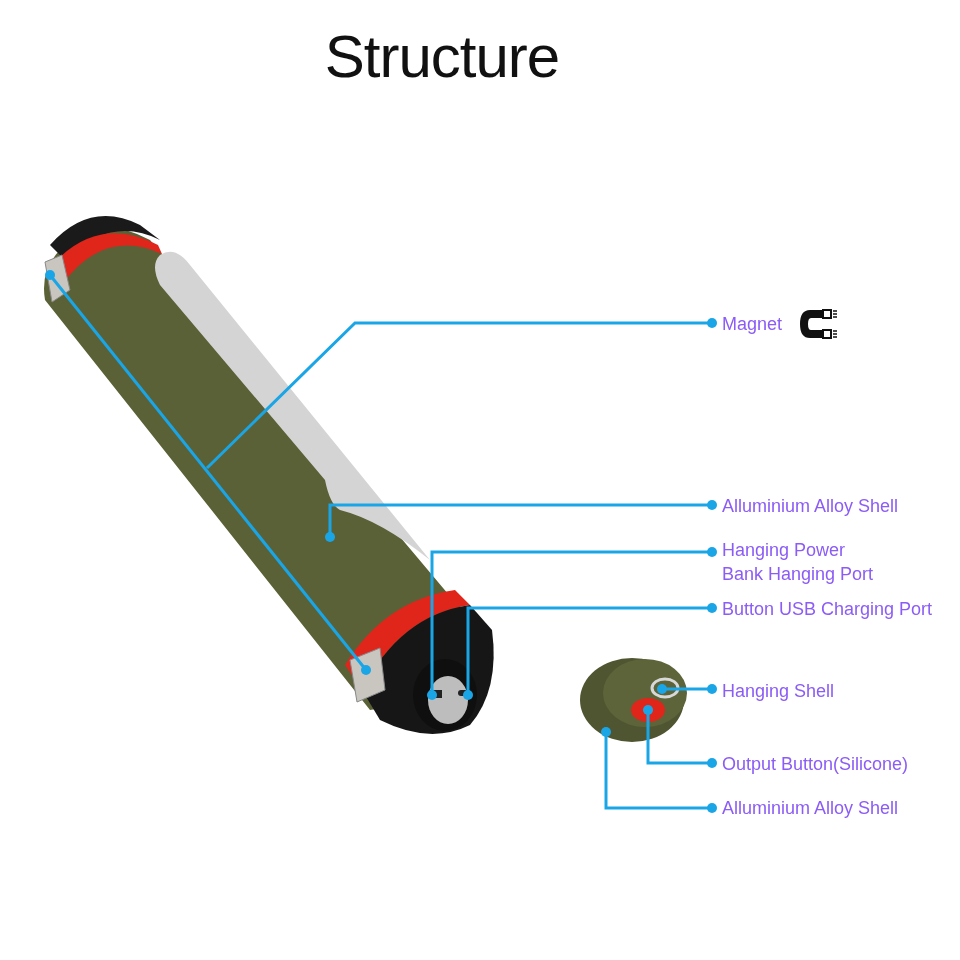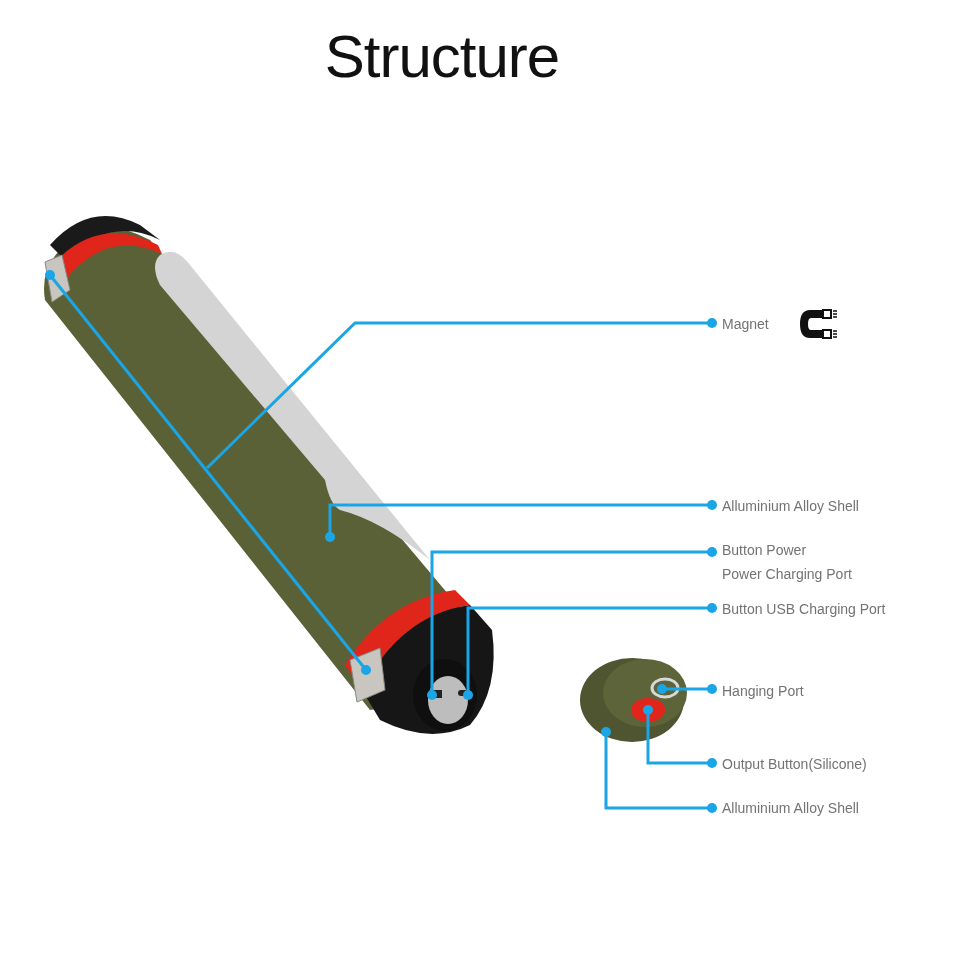--- a/index.html
+++ b/index.html
@@ -3,21 +3,21 @@
   <meta charset="utf-8">
   <style>
     html, body { margin: 0; padding: 0; background: #ffffff; }
     body { width: 960px; height: 960px; position: relative; overflow: hidden; font-family: "Liberation Sans", sans-serif; }
     .title {
       position: absolute; left: 0; top: 22px; width: 884px; text-align: center;
       font-size: 60px; color: #111; font-family: "Liberation Sans", sans-serif; letter-spacing: -1px;
     }
     svg.scene { position: absolute; left: 0; top: 0; }
     .label {
-      position: absolute; font-size: 14px; color: #737373; line-height: 24px; white-space: nowrap;
+      position: absolute; font-size: 18px; color: #8b5cf6; line-height: 24px; white-space: nowrap;
       font-family: "Liberation Sans", sans-serif;
     }
     .magnet-icon { position: absolute; left: 798px; top: 308px; }
   </style>
 </head>
 <body>
 
 <div class="title">Structure</div>
 
 <svg class="scene" width="960" height="960" viewBox="0 0 960 960">
@@ -90,18 +90,18 @@
 
 <div class="label" style="left:722px; top:312px;">Magnet</div>
 <svg class="magnet-icon" width="50" height="32" viewBox="0 0 50 32">
   <path d="M 24 2 L 12 2 Q 2 2 2 16 Q 2 30 12 30 L 24 30 L 24 22 L 13 22 Q 10 22 10 16 Q 10 10 13 10 L 24 10 Z" fill="#111"></path>
   <rect x="25" y="2" width="8" height="8" fill="#fff" stroke="#111" stroke-width="2"></rect>
   <rect x="25" y="22" width="8" height="8" fill="#fff" stroke="#111" stroke-width="2"></rect>
   <path d="M 35 3 h4 M 35 6 h4 M 35 9 h4 M 35 23 h4 M 35 26 h4 M 35 29 h4" stroke="#111" stroke-width="1.5"></path>
 </svg>
 
 <div class="label" style="left:722px; top:494px;">Alluminium Alloy Shell</div>
-<div class="label" style="left:722px; top:538px;">Button Power</div>
-<div class="label" style="left:722px; top:562px;">Power Charging Port</div>
+<div class="label" style="left:722px; top:538px;">Hanging Power</div>
+<div class="label" style="left:722px; top:562px;">Bank Hanging Port</div>
 <div class="label" style="left:722px; top:597px;">Button USB Charging Port</div>
-<div class="label" style="left:722px; top:679px;">Hanging Port</div>
+<div class="label" style="left:722px; top:679px;">Hanging Shell</div>
 <div class="label" style="left:722px; top:752px;">Output Button(Silicone)</div>
 <div class="label" style="left:722px; top:796px;">Alluminium Alloy Shell</div>
 
 </body></html>

